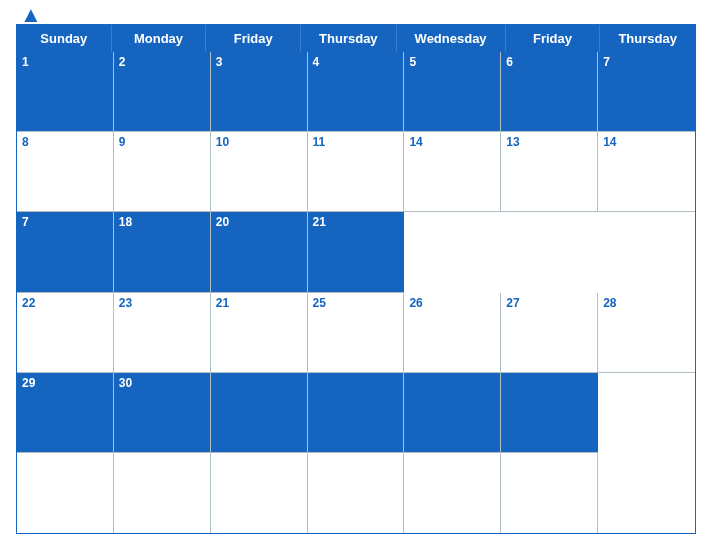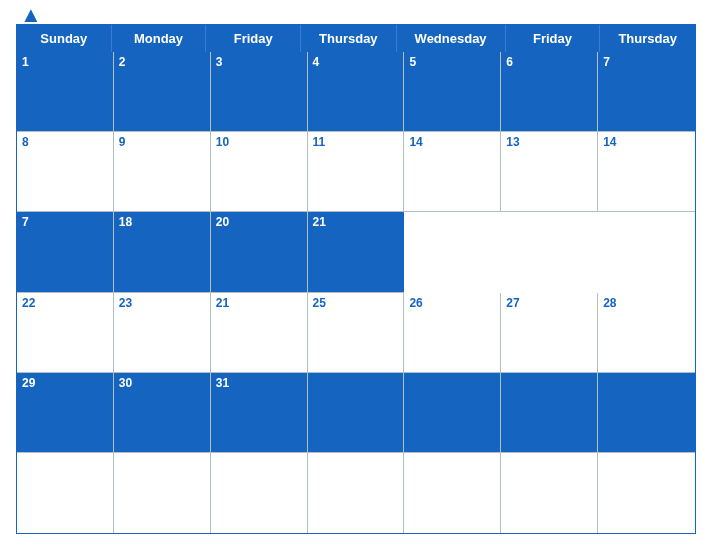--- a/index.html
+++ b/index.html
@@ -241,23 +241,20 @@
           <span class="date-num">28</span>
         </div>
       </div>
       <div class="cal-row blue-row">
         <div class="cal-cell">
           <span class="date-num">29</span>
         </div>
         <div class="cal-cell">
           <span class="date-num">30</span>
         </div>
-        <div class="cal-cell">
-          <span class="date-num">31</span>
-        </div>
         <div class="cal-cell empty-cell"></div>
         <div class="cal-cell empty-cell"></div>
         <div class="cal-cell empty-cell"></div>
         <div class="cal-cell empty-cell"></div>
       </div>
       <div class="cal-row white-row">
         <div class="cal-cell empty-cell"></div>
         <div class="cal-cell empty-cell"></div>
         <div class="cal-cell empty-cell"></div>
         <div class="cal-cell empty-cell"></div>

